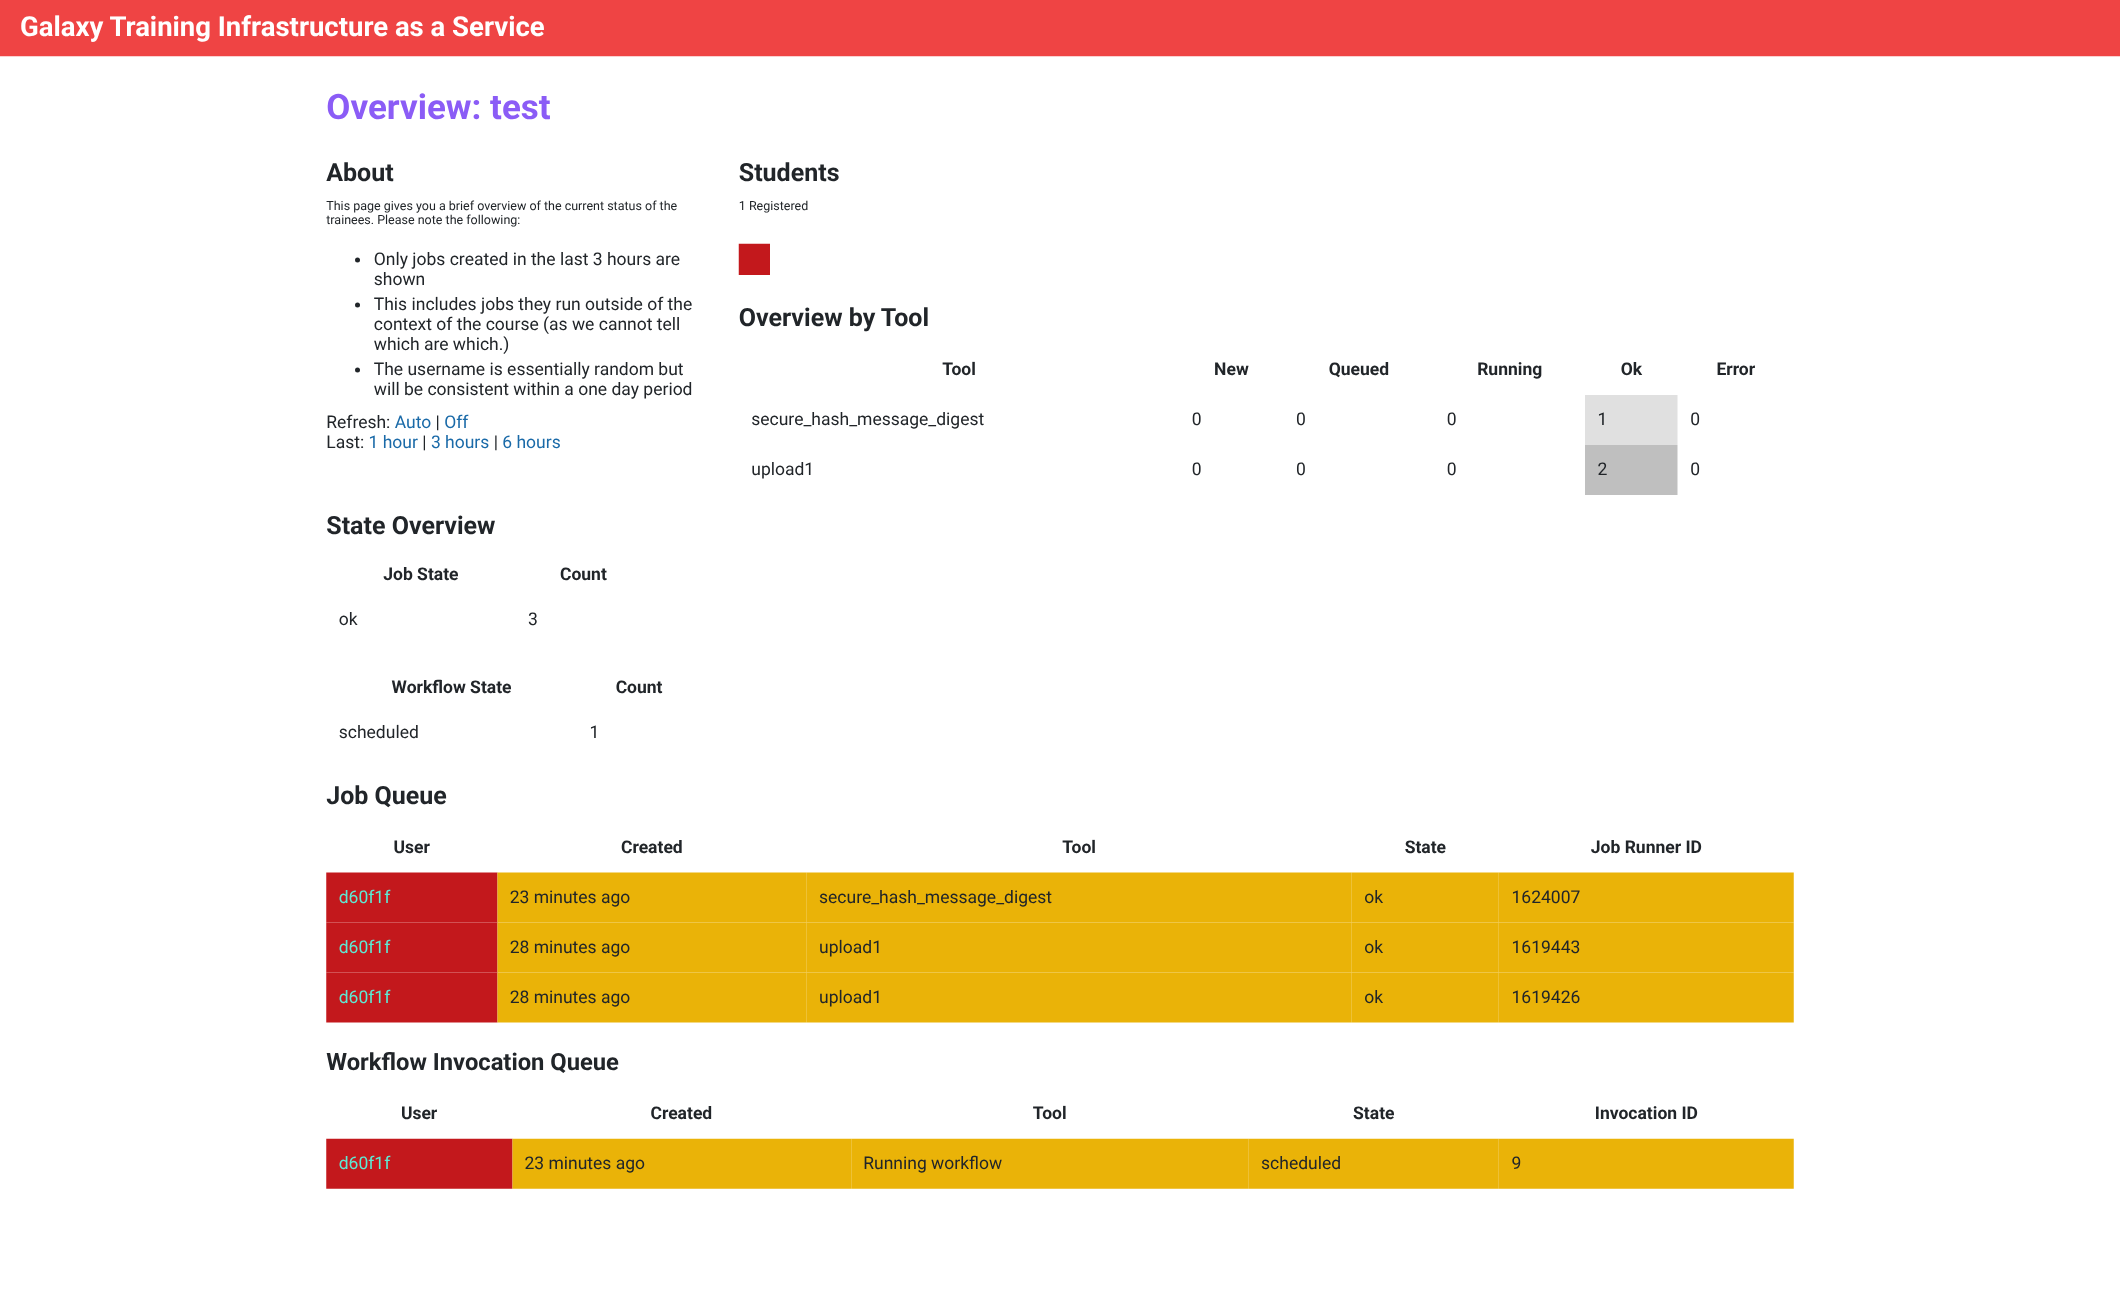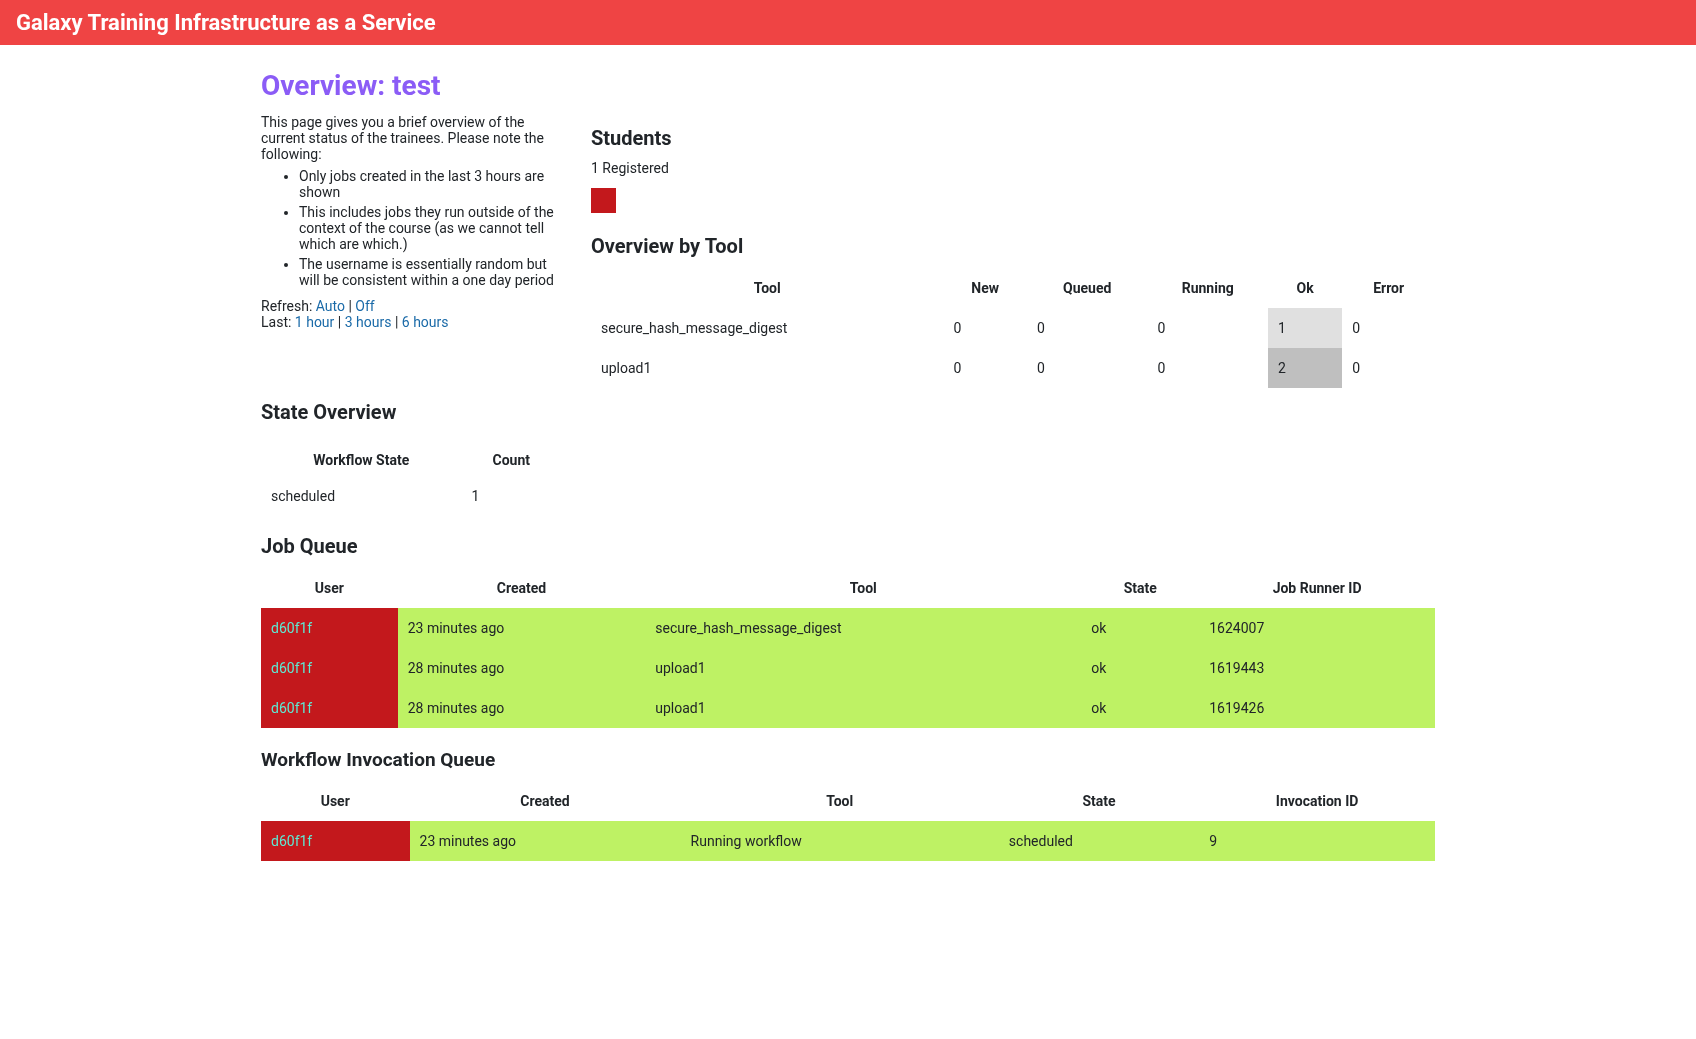--- a/index.html
+++ b/index.html
@@ -3,54 +3,55 @@
 <meta charset="utf-8">
 <style>
 * { box-sizing: border-box; margin: 0; padding: 0; }
 body { font-family: -apple-system, BlinkMacSystemFont, "Segoe UI", Roboto, "Helvetica Neue", Arial, sans-serif; font-size: 14px; color: #212529; background: #fff; }
 .header-bar { background: #ef4444; color: #fff; padding: 10px 16px; }
 .header-bar h1 { font-size: 22px; font-weight: 700; }
 .container { max-width: 1450px; margin: 0 auto; padding: 24px 0 60px; }
 .content { margin-left: 138px; margin-right: 138px; }
 h2.page-title { font-size: 28px; font-weight: 700; color: #8b5cf6; margin-bottom: 12px; }
 h3.sect { font-size: 20px; font-weight: 700; margin: 12px 0 10px; }
-p { font-size: 14px; color: #212529; margin-bottom: 6px; }
+p { font-size: 10px; color: #212529; margin-bottom: 18px; }
 ul.about-list { list-style: disc; padding-left: 38px; margin: 6px 0 10px; }
 ul.about-list li { margin: 4px 0; }
 .link { color: #1a6aa8; cursor: pointer; text-align: right; }
 .refresh-row { margin-top: 10px; }
 .top-cols { display: flex; gap: 30px; align-items: flex-start; }
 .col-left { width: 300px; flex-shrink: 0; }
 .col-right { flex: 1; }
 .student-square { width: 25px; height: 25px; background: #c3181c; display: inline-block; margin-top: 6px; margin-bottom: 6px; }
 table { width: 100%; border-collapse: collapse; }
 th { text-align: center; font-weight: 700; padding: 12px 10px; font-size: 14px; }
 td { padding: 12px 10px; font-size: 14px; }
 .small-table { width: 260px; }
 .small-table th, .small-table td { padding: 10px 10px; }
 .hl-1 { background: #e0e0e0; }
 .hl-2 { background: #bfbfbf; }
-.green-row td { background: #bef264; }
+.green-row td { background: #eab308; }
 .red-cell { background: #c3181c !important; color: #5eead4; }
 .section-spacer { margin-top: 18px; }
 </style>
 </head>
 <body>
 
 <div class="header-bar">
   <h1>Galaxy Training Infrastructure as a Service</h1>
 </div>
 
 <div class="container">
   <div class="content">
 
     <h2 class="page-title">Overview: test</h2>
 
     <div class="top-cols">
       <div class="col-left">
+        <h3 class="sect">About</h3>
         <p>This page gives you a brief overview of the current status of the trainees. Please note the following:</p>
         <ul class="about-list">
           <li>Only jobs created in the last 3 hours are shown</li>
           <li>This includes jobs they run outside of the context of the course (as we cannot tell which are which.)</li>
           <li>The username is essentially random but will be consistent within a one day period</li>
         </ul>
         <div class="refresh-row">
           <span>Refresh: </span><span class="link">Auto</span><span> | </span><span class="link">Off</span>
         </div>
         <div>
@@ -99,20 +100,34 @@
               <td>0</td>
               <td class="hl-2">2</td>
               <td>0</td>
             </tr>
           </tbody>
         </table>
       </div>
     </div>
 
     <h3 class="sect">State Overview</h3>
+    <table class="small-table">
+      <thead>
+        <tr>
+          <th>Job State</th>
+          <th>Count</th>
+        </tr>
+      </thead>
+      <tbody>
+        <tr>
+          <td>ok</td>
+          <td>3</td>
+        </tr>
+      </tbody>
+    </table>
     <table class="small-table section-spacer" style="width:300px;">
       <thead>
         <tr>
           <th>Workflow State</th>
           <th>Count</th>
         </tr>
       </thead>
       <tbody>
         <tr>
           <td>scheduled</td>

